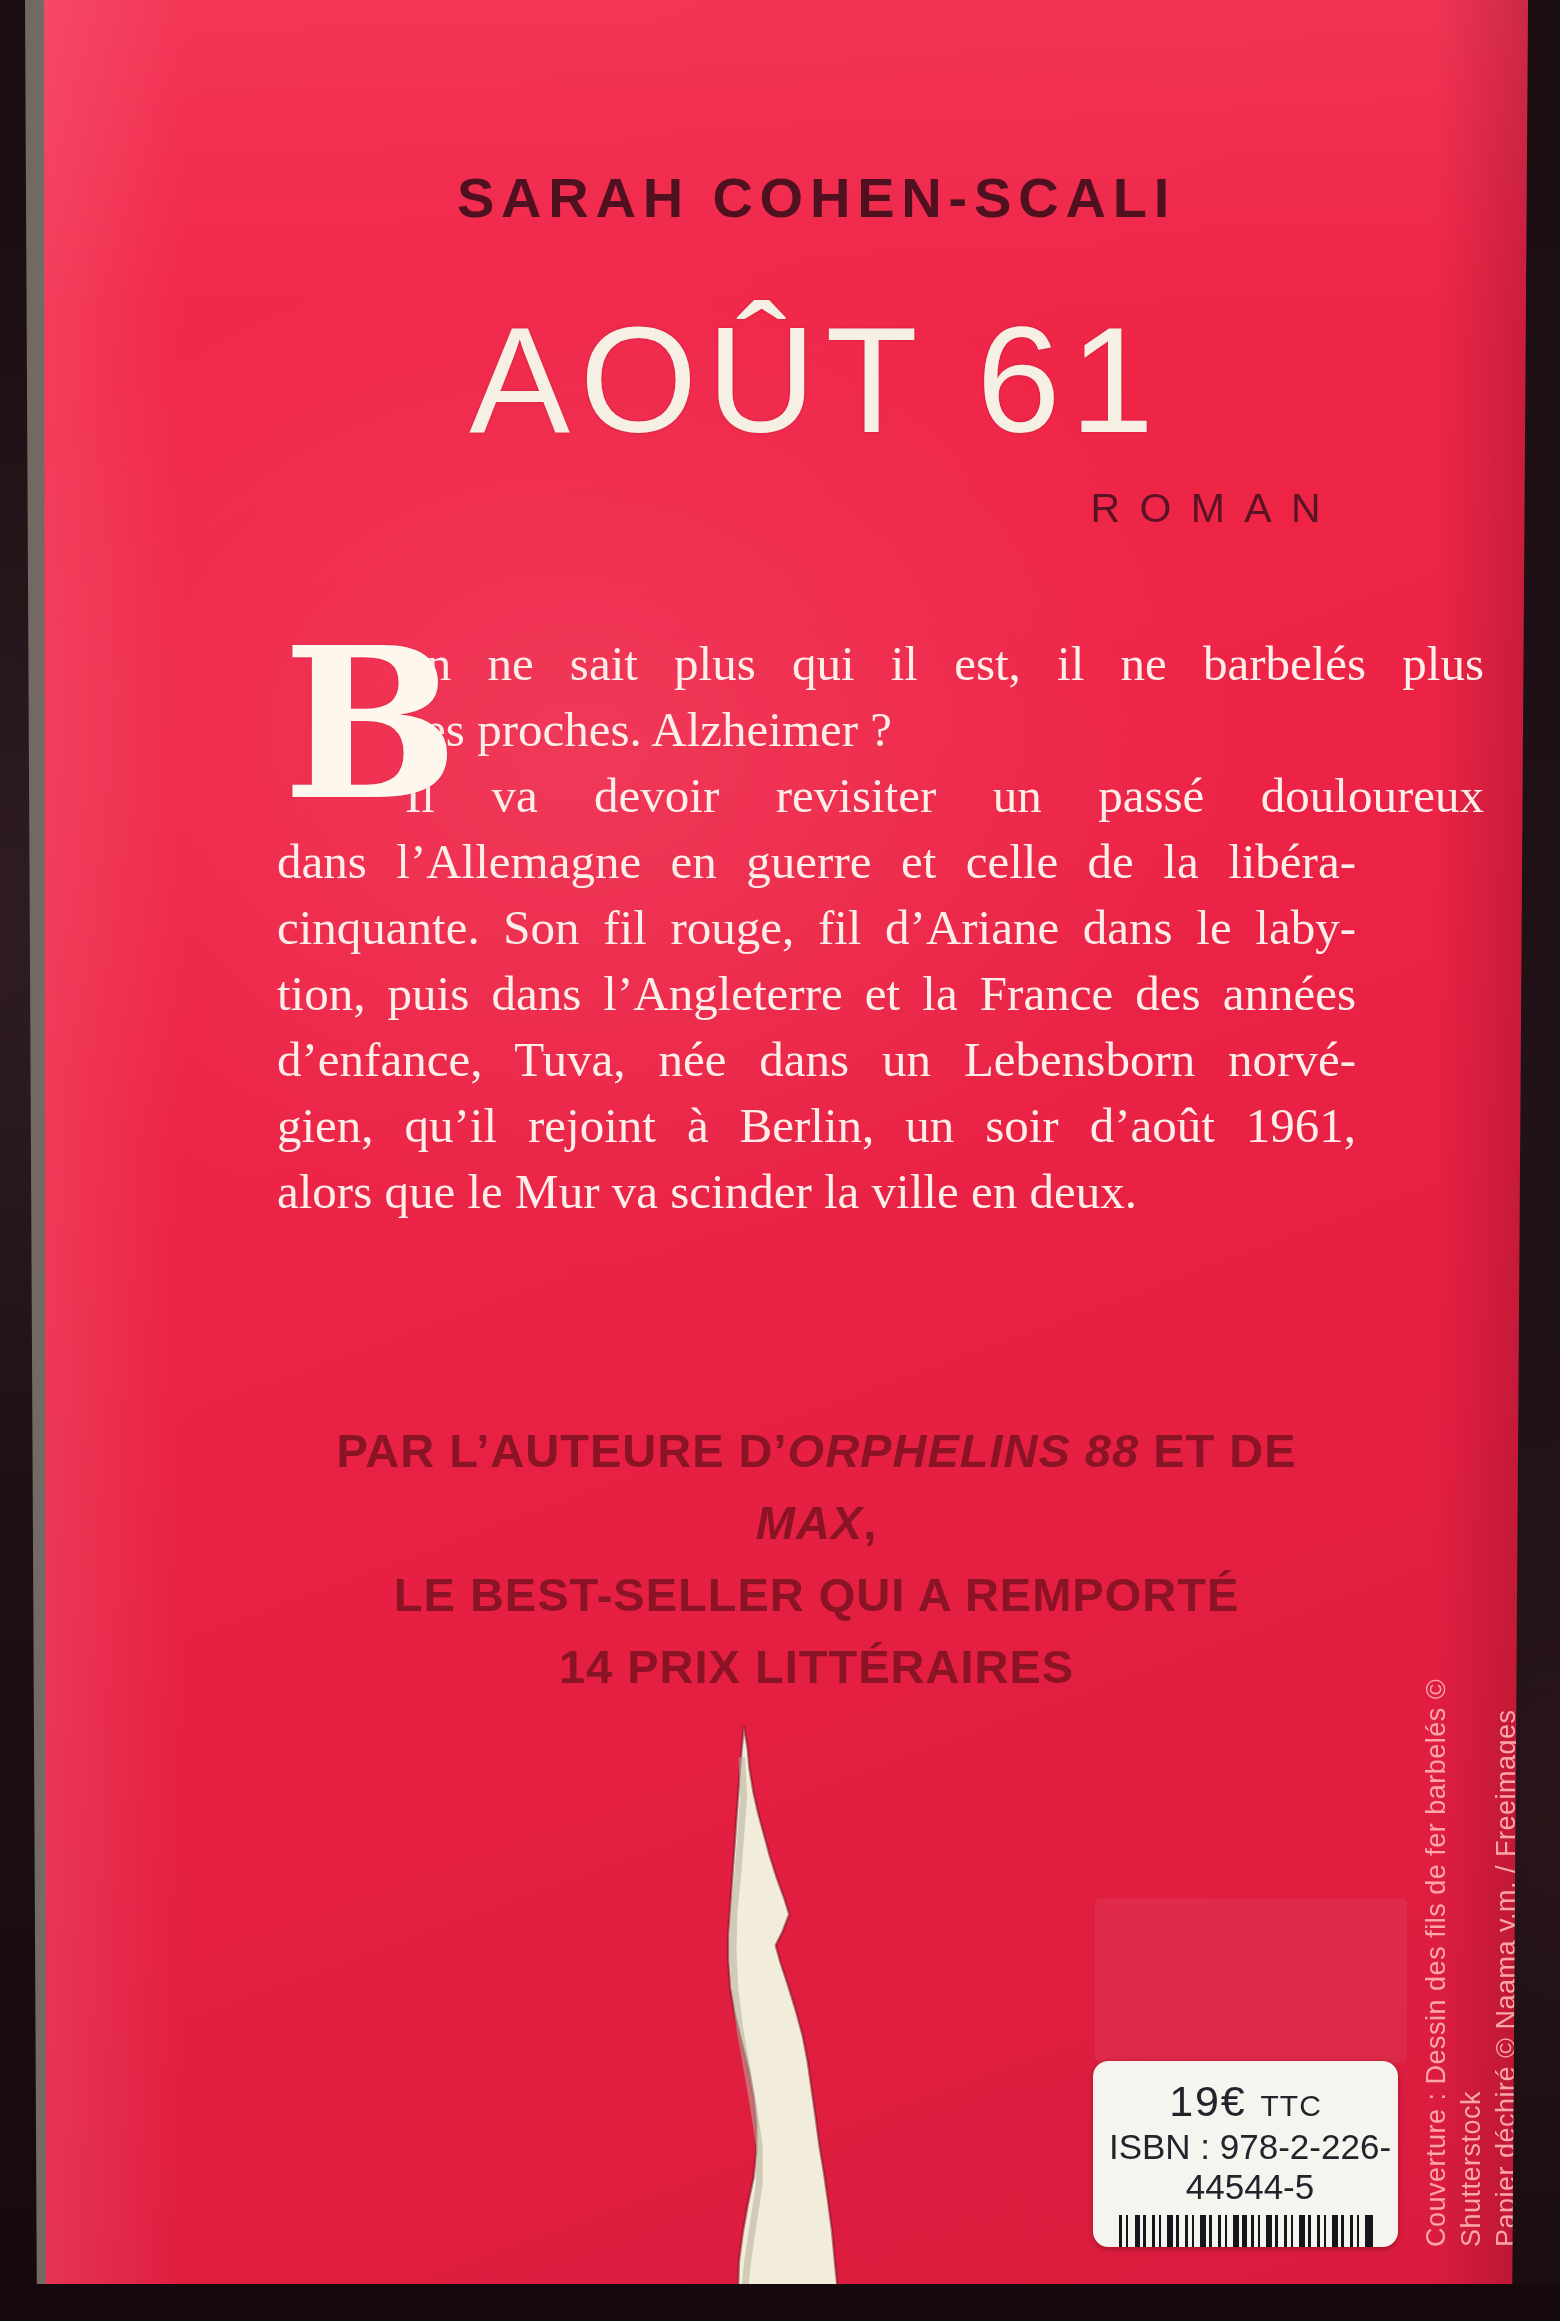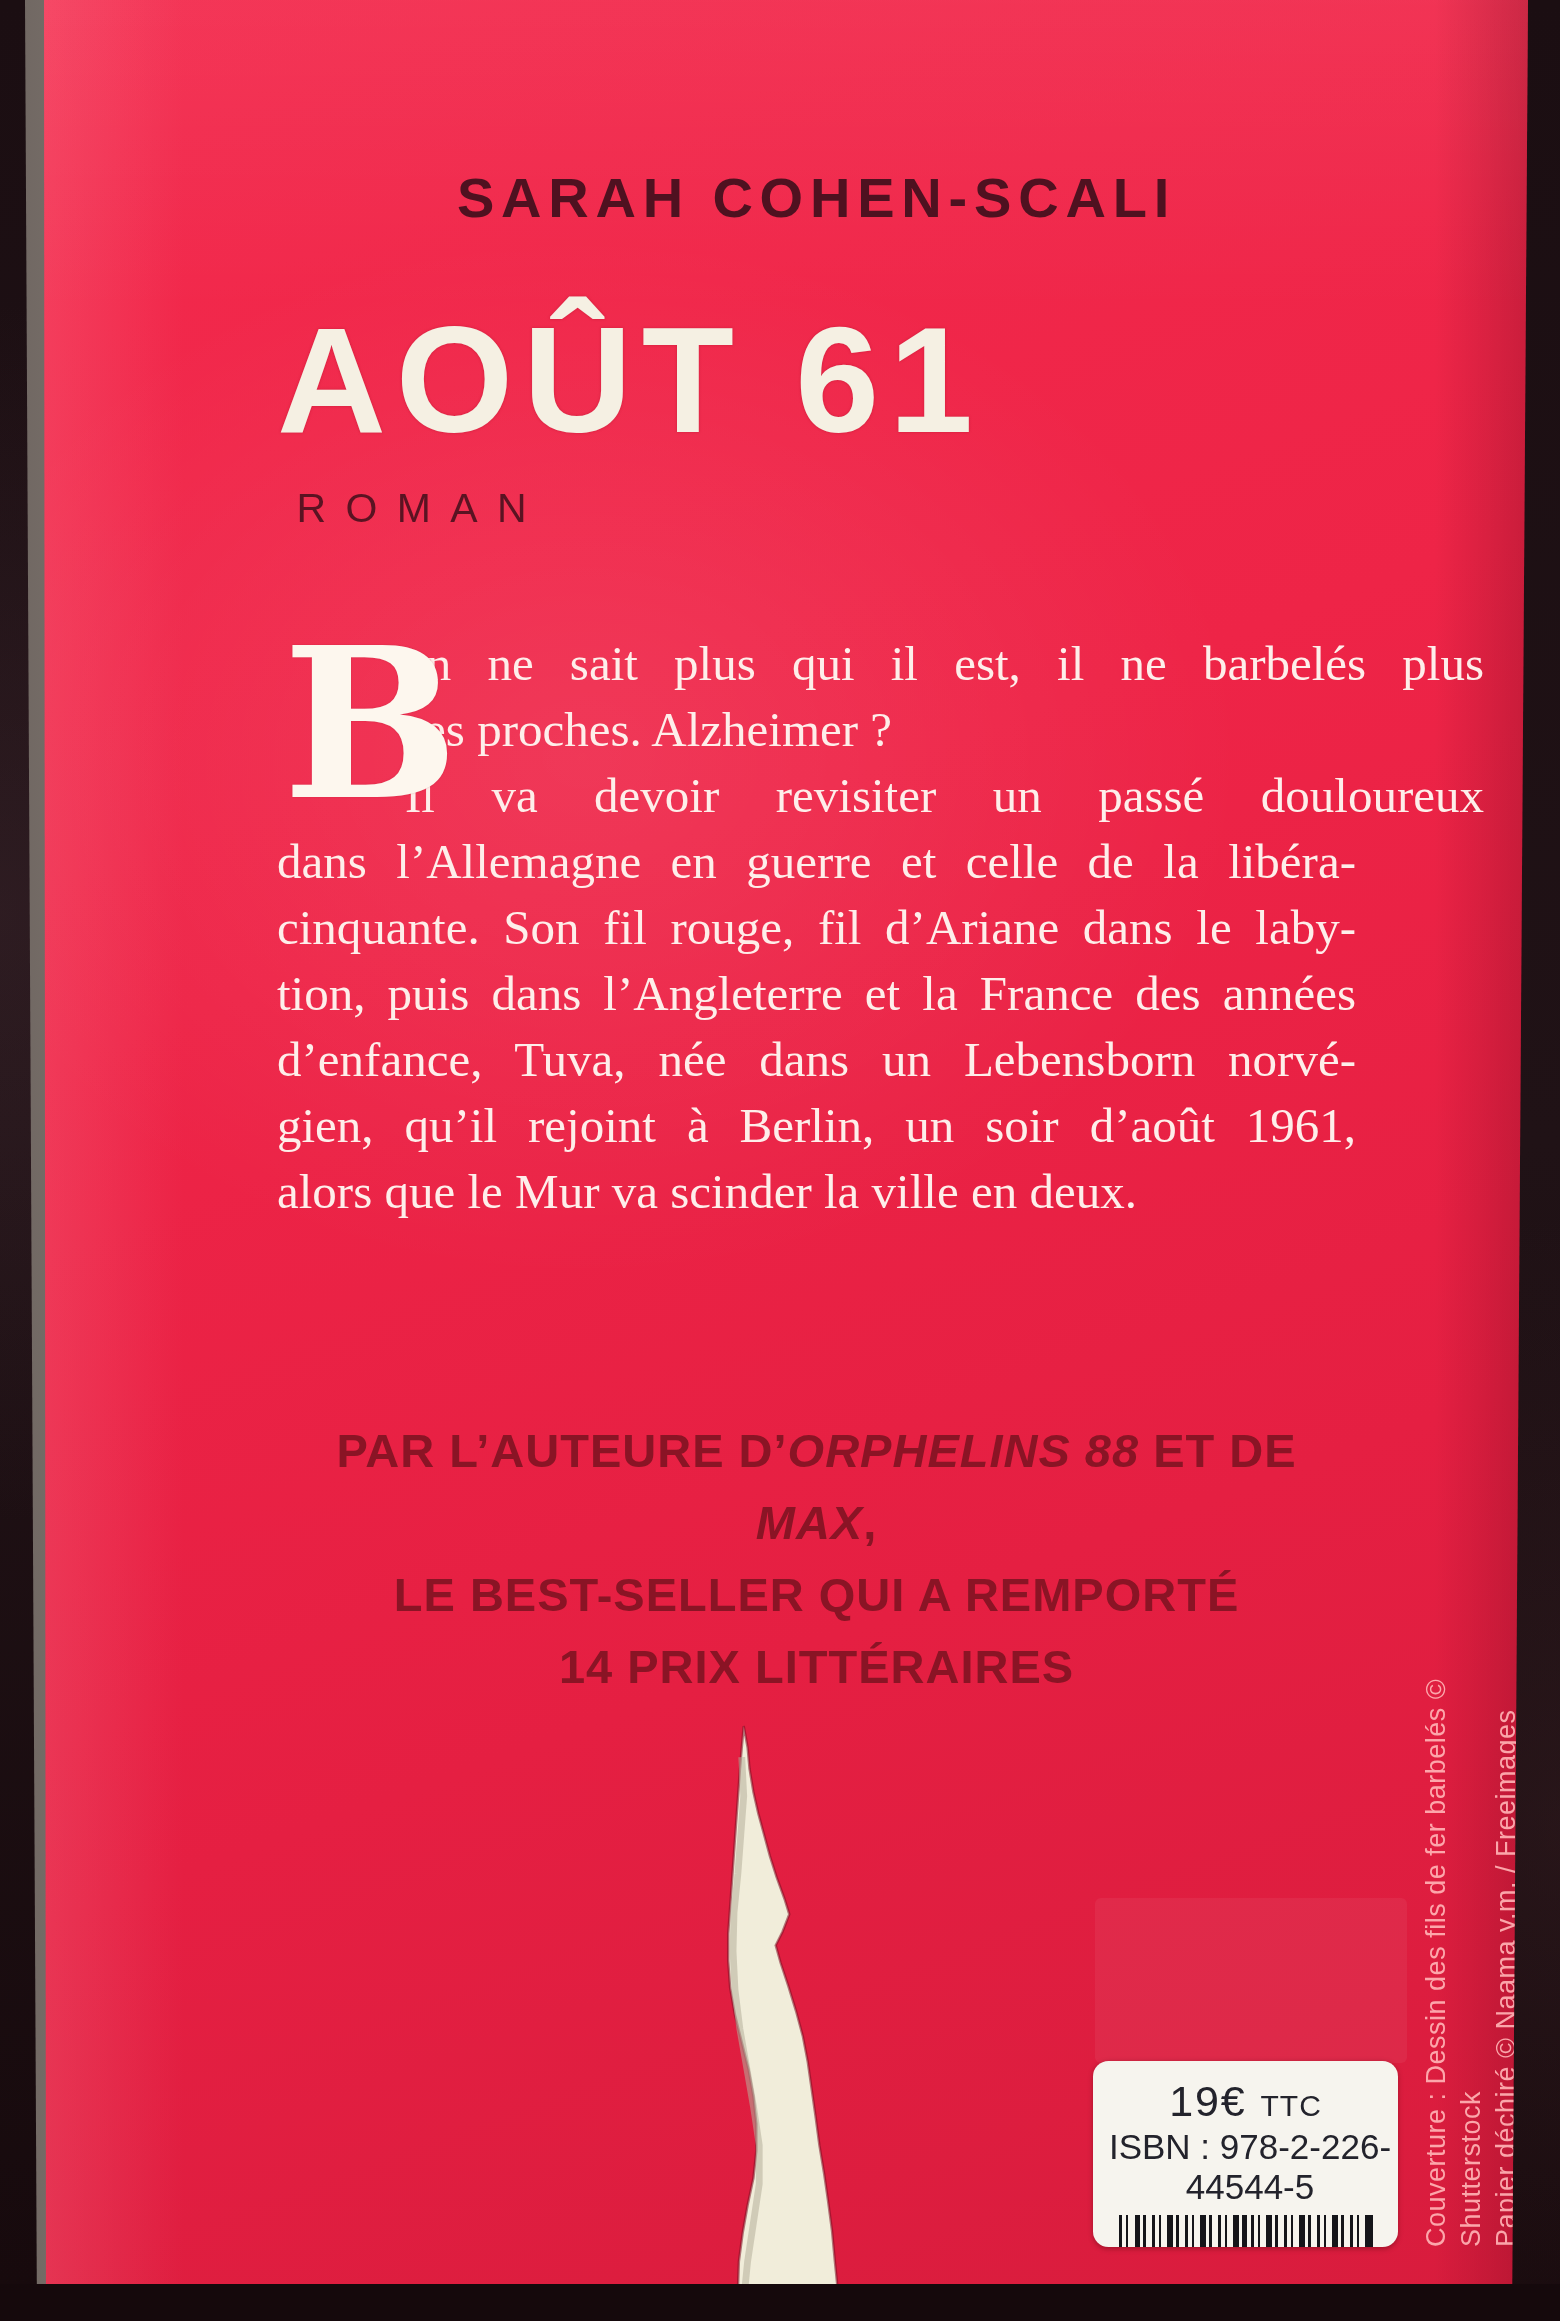--- a/index.html
+++ b/index.html
@@ -25,24 +25,24 @@
       radial-gradient(ellipse 922px 728px at 582px 757px, rgba(255,255,255,.09), rgba(255,255,255,0) 72%),
       linear-gradient(160deg,#f32a4d 0%,#ee2447 38%,#e51f42 68%,#d81c3d 100%);}
   .bottom-shade{position:absolute;left:0;right:0;top:2300px;height:21.3px;
     background:linear-gradient(180deg,rgba(20,4,8,0) 0%,rgba(20,4,8,.55) 100%);}
   .sheen{position:absolute;left:1095px;top:1898px;width:312px;height:165px;
     background:rgba(255,255,255,.055);border-radius:5.8px;}
 
   
   .author{position:absolute;left:277px;top:165px;width:1079px;text-align:center;
     font-size:56px;font-weight:700;letter-spacing:6.8px;color:#4f1120;}
-  .title{position:absolute;left:277px;top:293px;width:1079px;
-    font-size:151px;font-weight:700;letter-spacing:9.7px;color:#f5f0e3;
+  .title{position:absolute;left:277px;top:293px;width:1079px;text-align:center;
+    font-size:151px;font-weight:400;letter-spacing:9.7px;color:#f5f0e3;
     text-shadow:0 0 2.9px rgba(140,10,30,.35);}
-  .roman{position:absolute;left:277px;top:485px;width:1079px;text-align:left;
+  .roman{position:absolute;left:261px;top:485px;width:1079px;text-align:right;
     font-size:41px;font-weight:400;letter-spacing:19.4px;text-indent:19.4px;color:#5a1322;}
 
   .synopsis{position:absolute;left:277px;top:631px;width:1079px;
     font-family:"Liberation Serif",serif;font-size:49px;line-height:66px;
     color:#feeeea;}
   .dropcap{position:absolute;left:5.8px;top:-3.9px;width:124px;height:206px;
     font-family:"DejaVu Serif",serif;font-weight:700;font-size:208px;line-height:194px;
     color:#fdf7ee;text-shadow:0 0 1.9px rgba(150,20,40,.3);}
   .syn-line{width:100%;}
   .syn-line.indent{padding-left:128px;}

